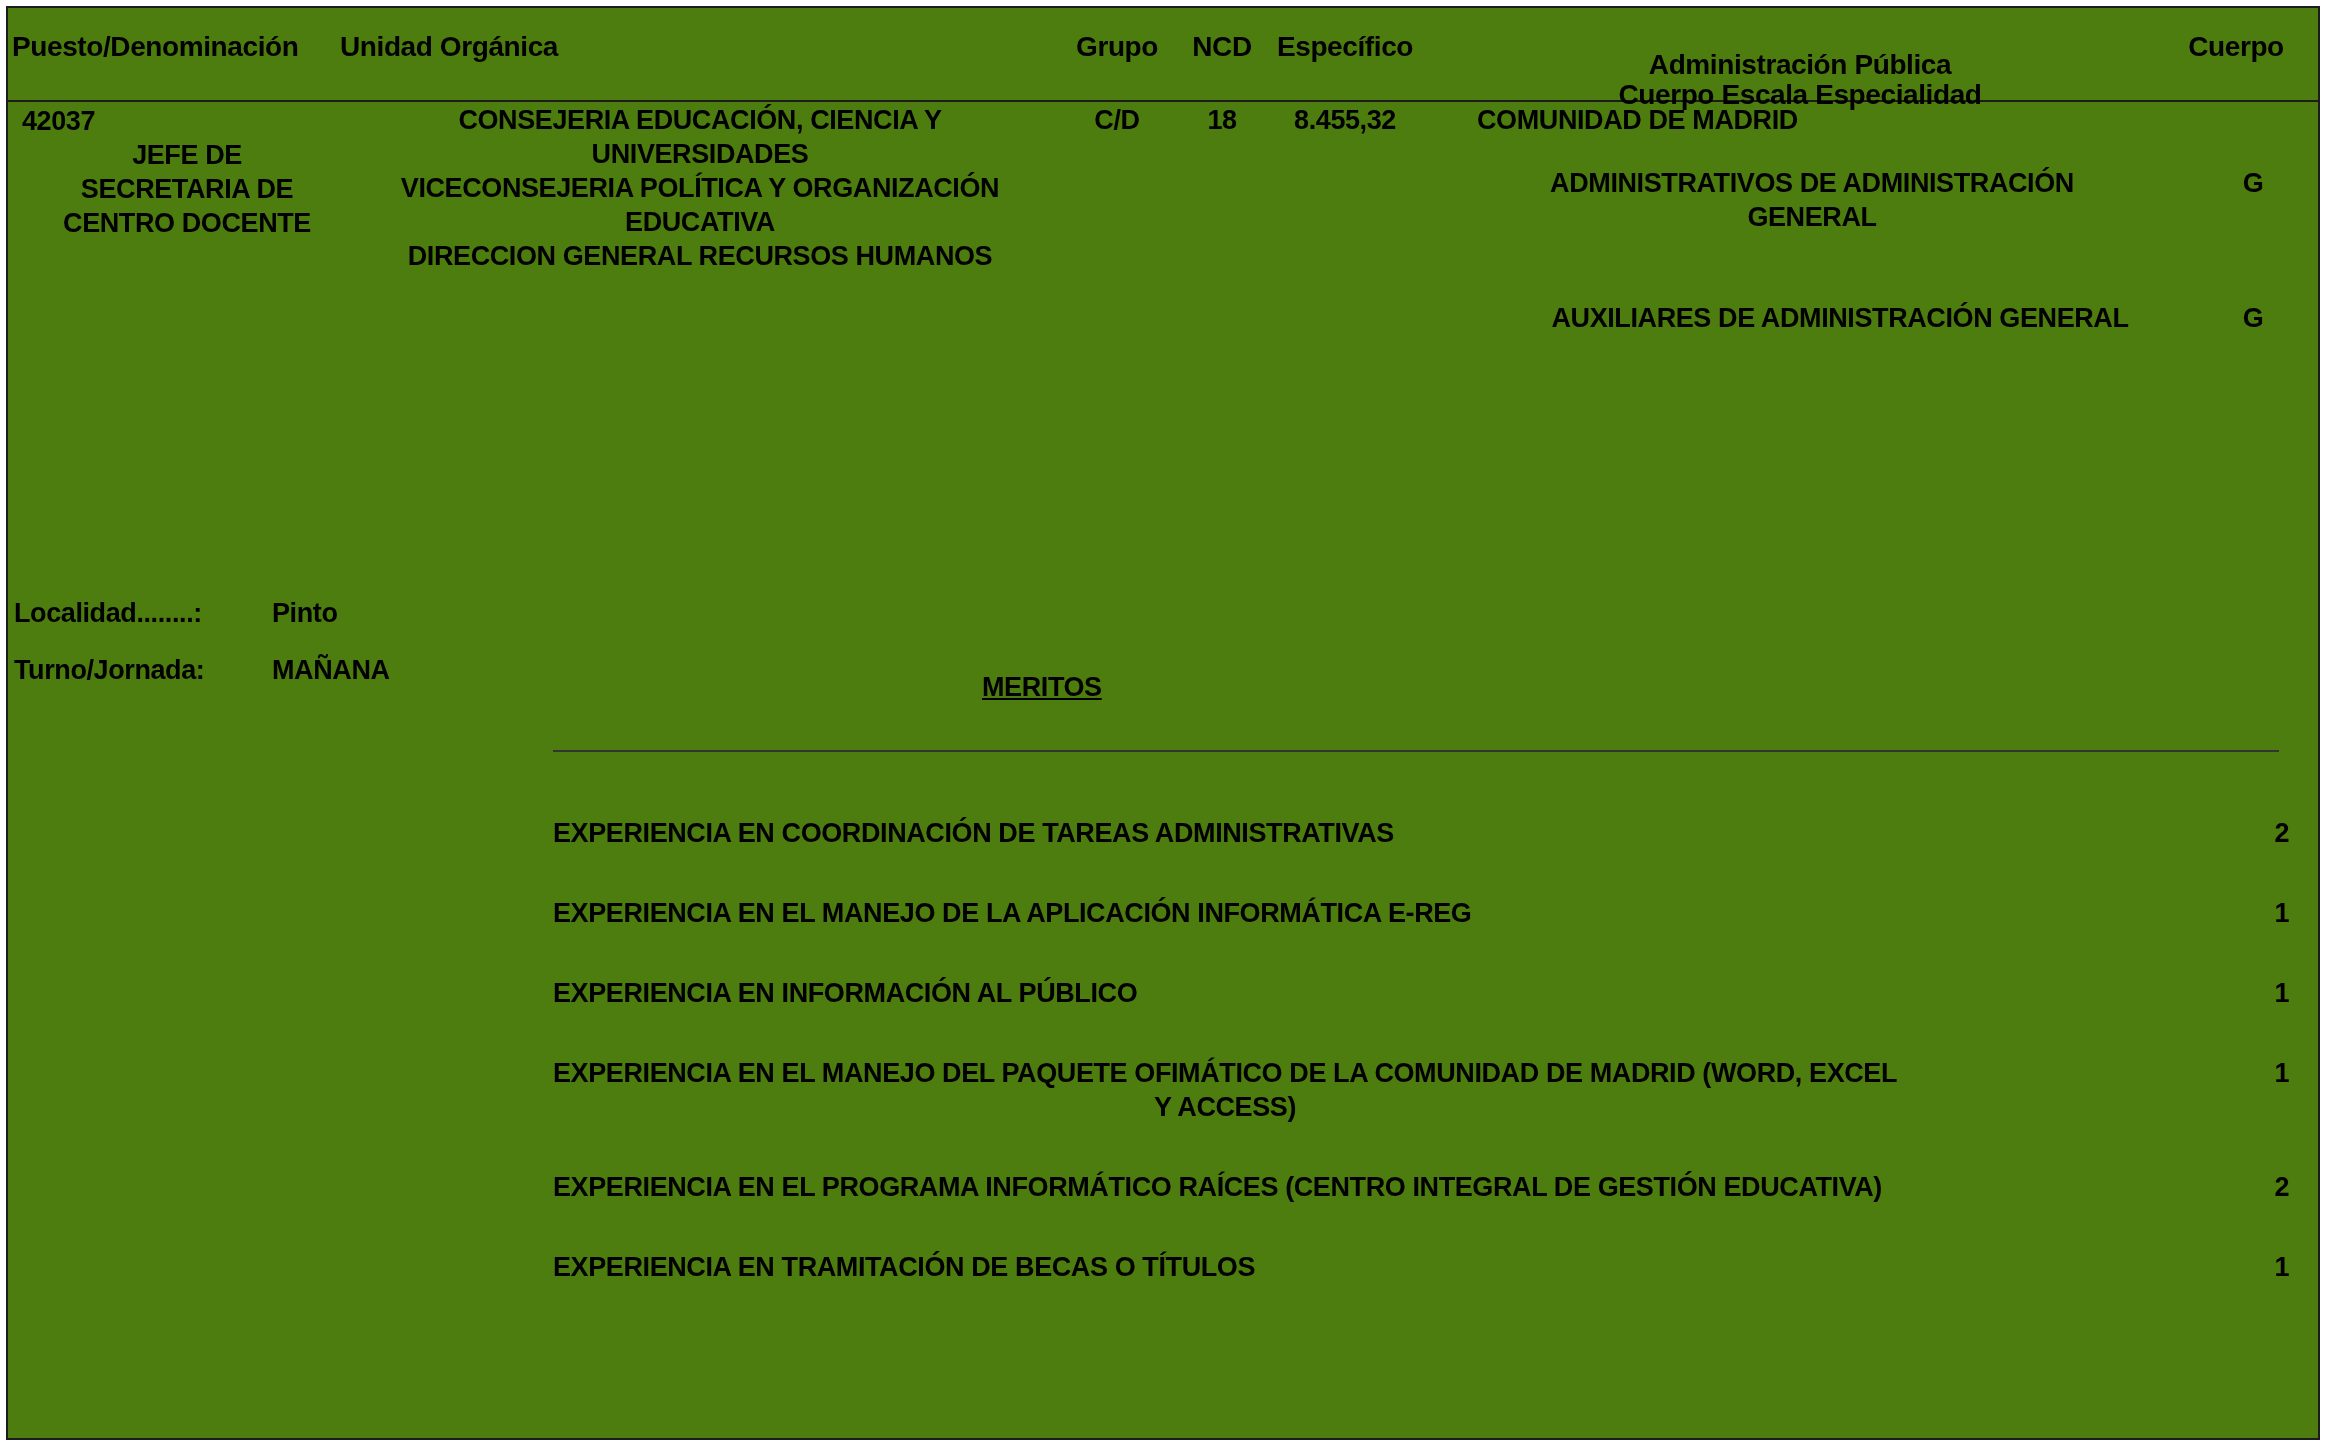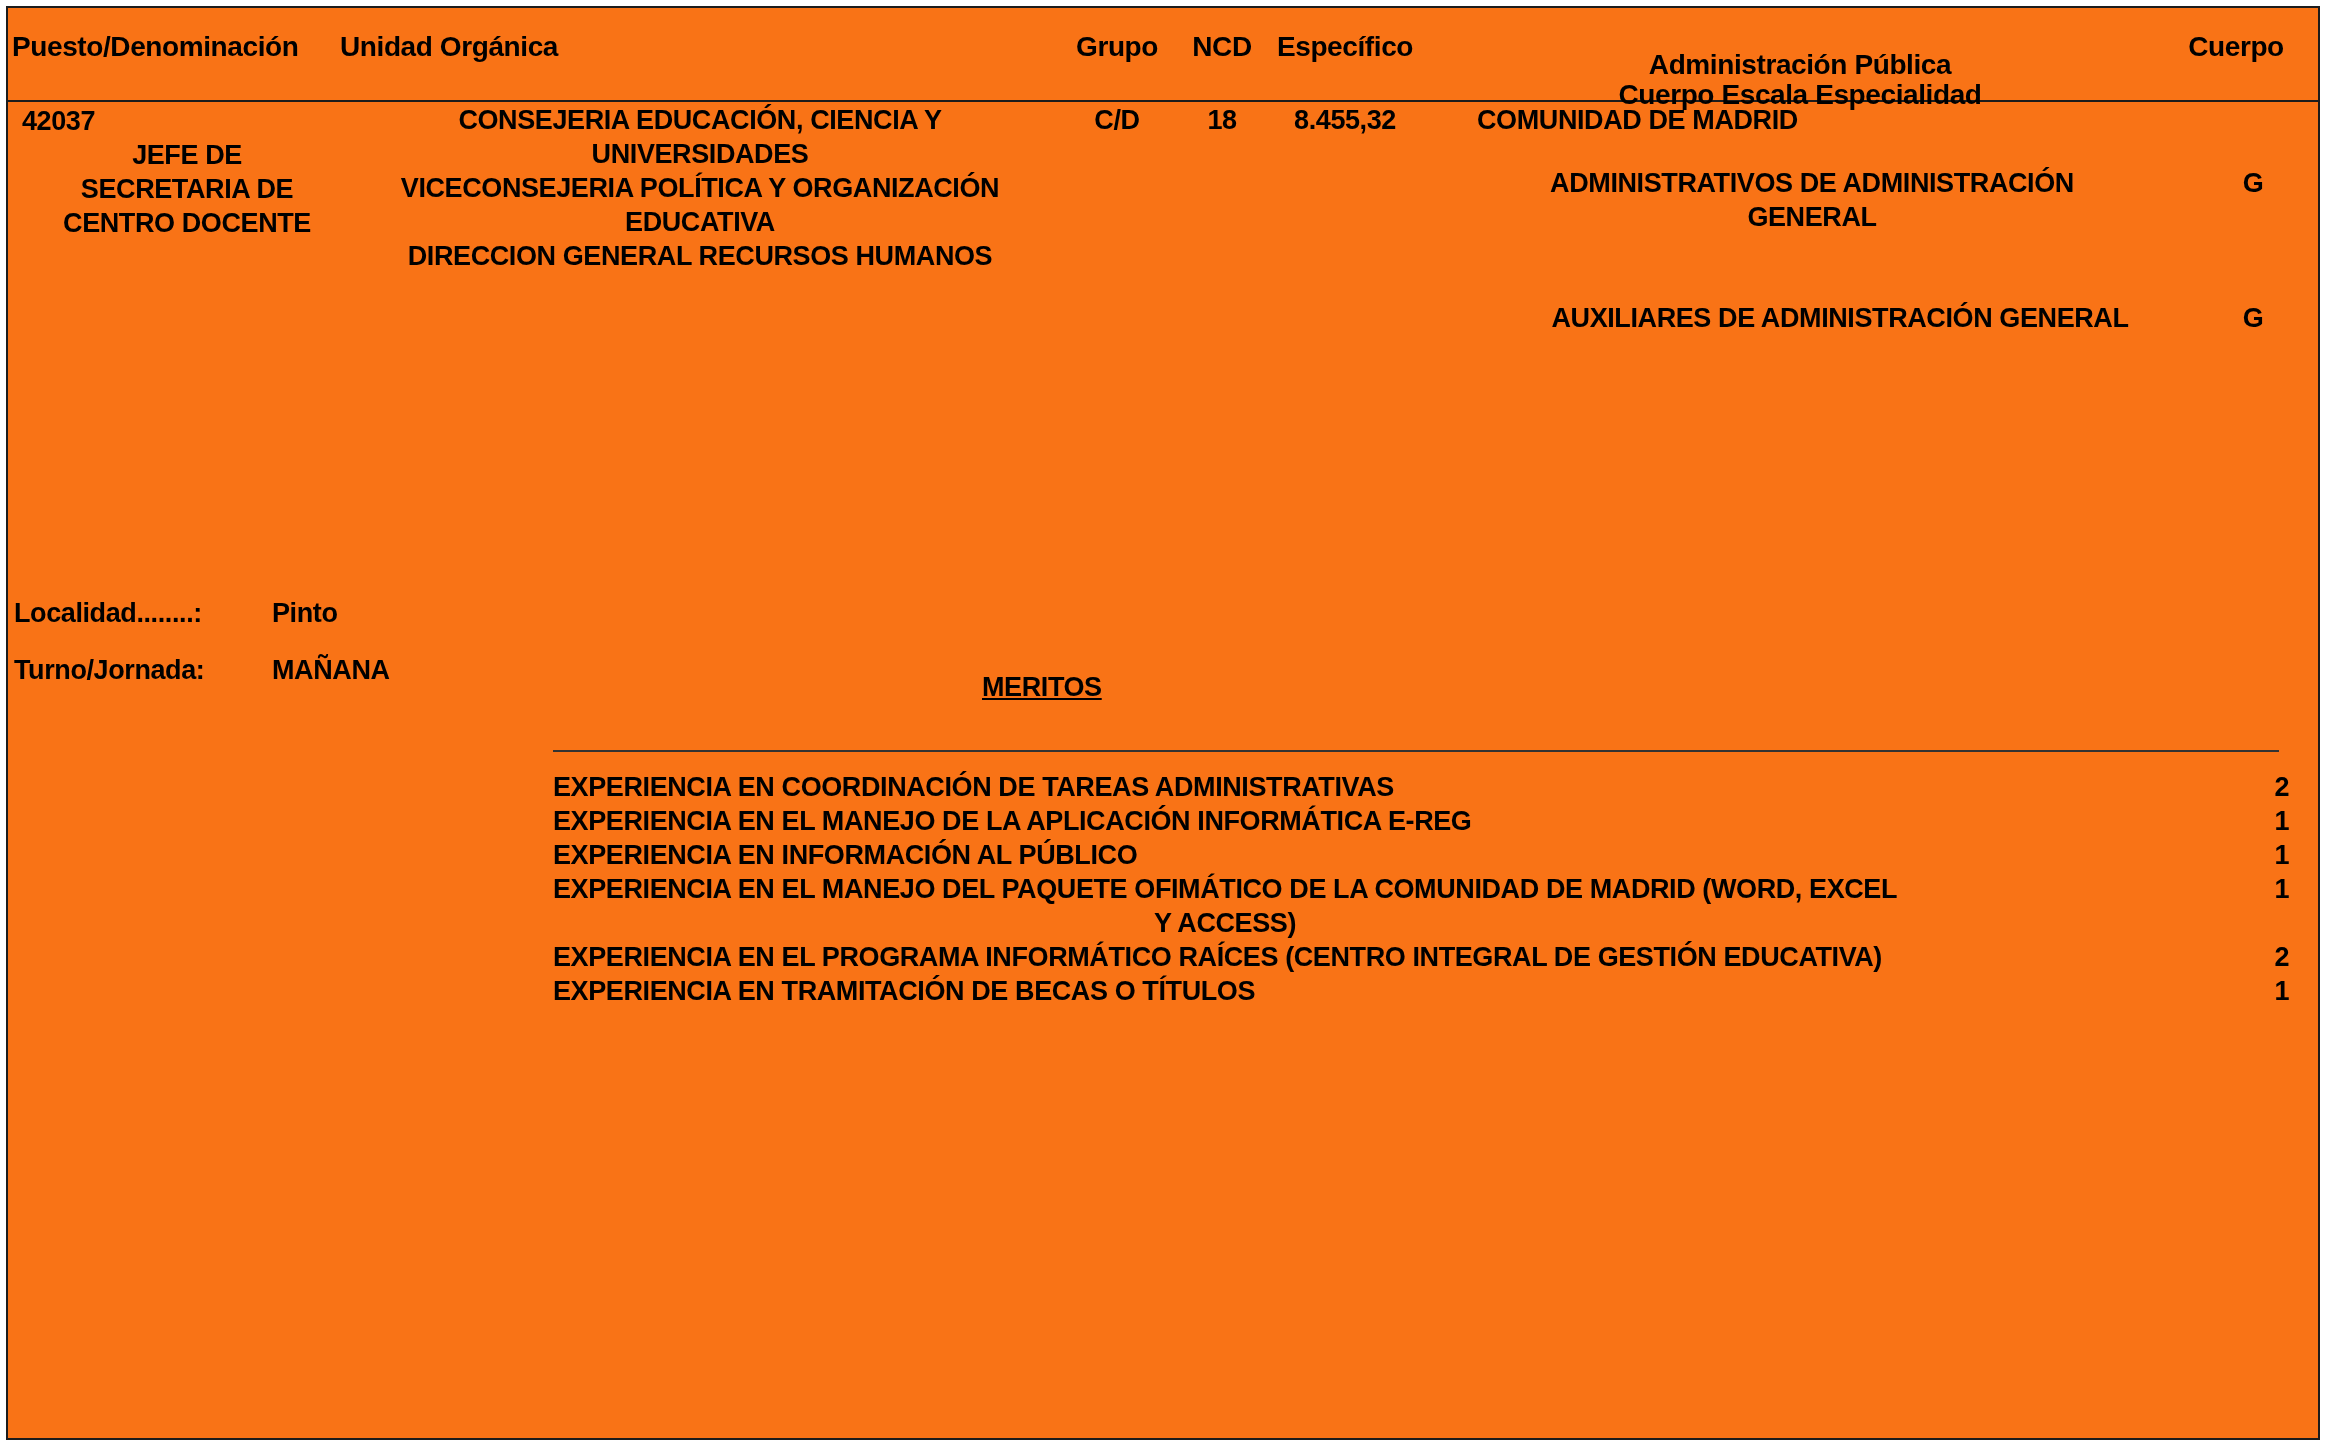--- a/index.html
+++ b/index.html
@@ -9,21 +9,21 @@
     width: 2328px;
     height: 1448px;
     font-family: "Liberation Sans", sans-serif;
     color: #000000;
   }
   .page {
     position: absolute;
     left: 6px; top: 6px;
     width: 2310px; height: 1430px;
     border: 2px solid #1c1c1c;
-    background: #f97316;
+    background: #4d7c0f;
     overflow: hidden;
   }
   .b { font-weight: 700; letter-spacing: -0.4px; }
   .abs { position: absolute; }
   .pre { white-space: pre-line; text-align: center; }
   .ctr { text-align: center; }
   .hdr-band {
     position: absolute;
     left: 0; top: 0; right: 0;
     height: 92px;
@@ -40,20 +40,21 @@
     position: absolute;
     left: 545px; top: 762px;
     width: 1736px;
     display: flex;
     flex-direction: column;
   }
   .merit-row {
     display: flex;
     justify-content: space-between;
     align-items: flex-start;
+    margin-top: 46px;
   }
   .merit-text { max-width: 1600px; }
   .merit-points { text-align: right; min-width: 60px; }
 </style>
 </head>
 <body>
 
 <div class="page">
 
   <div class="hdr-band">

